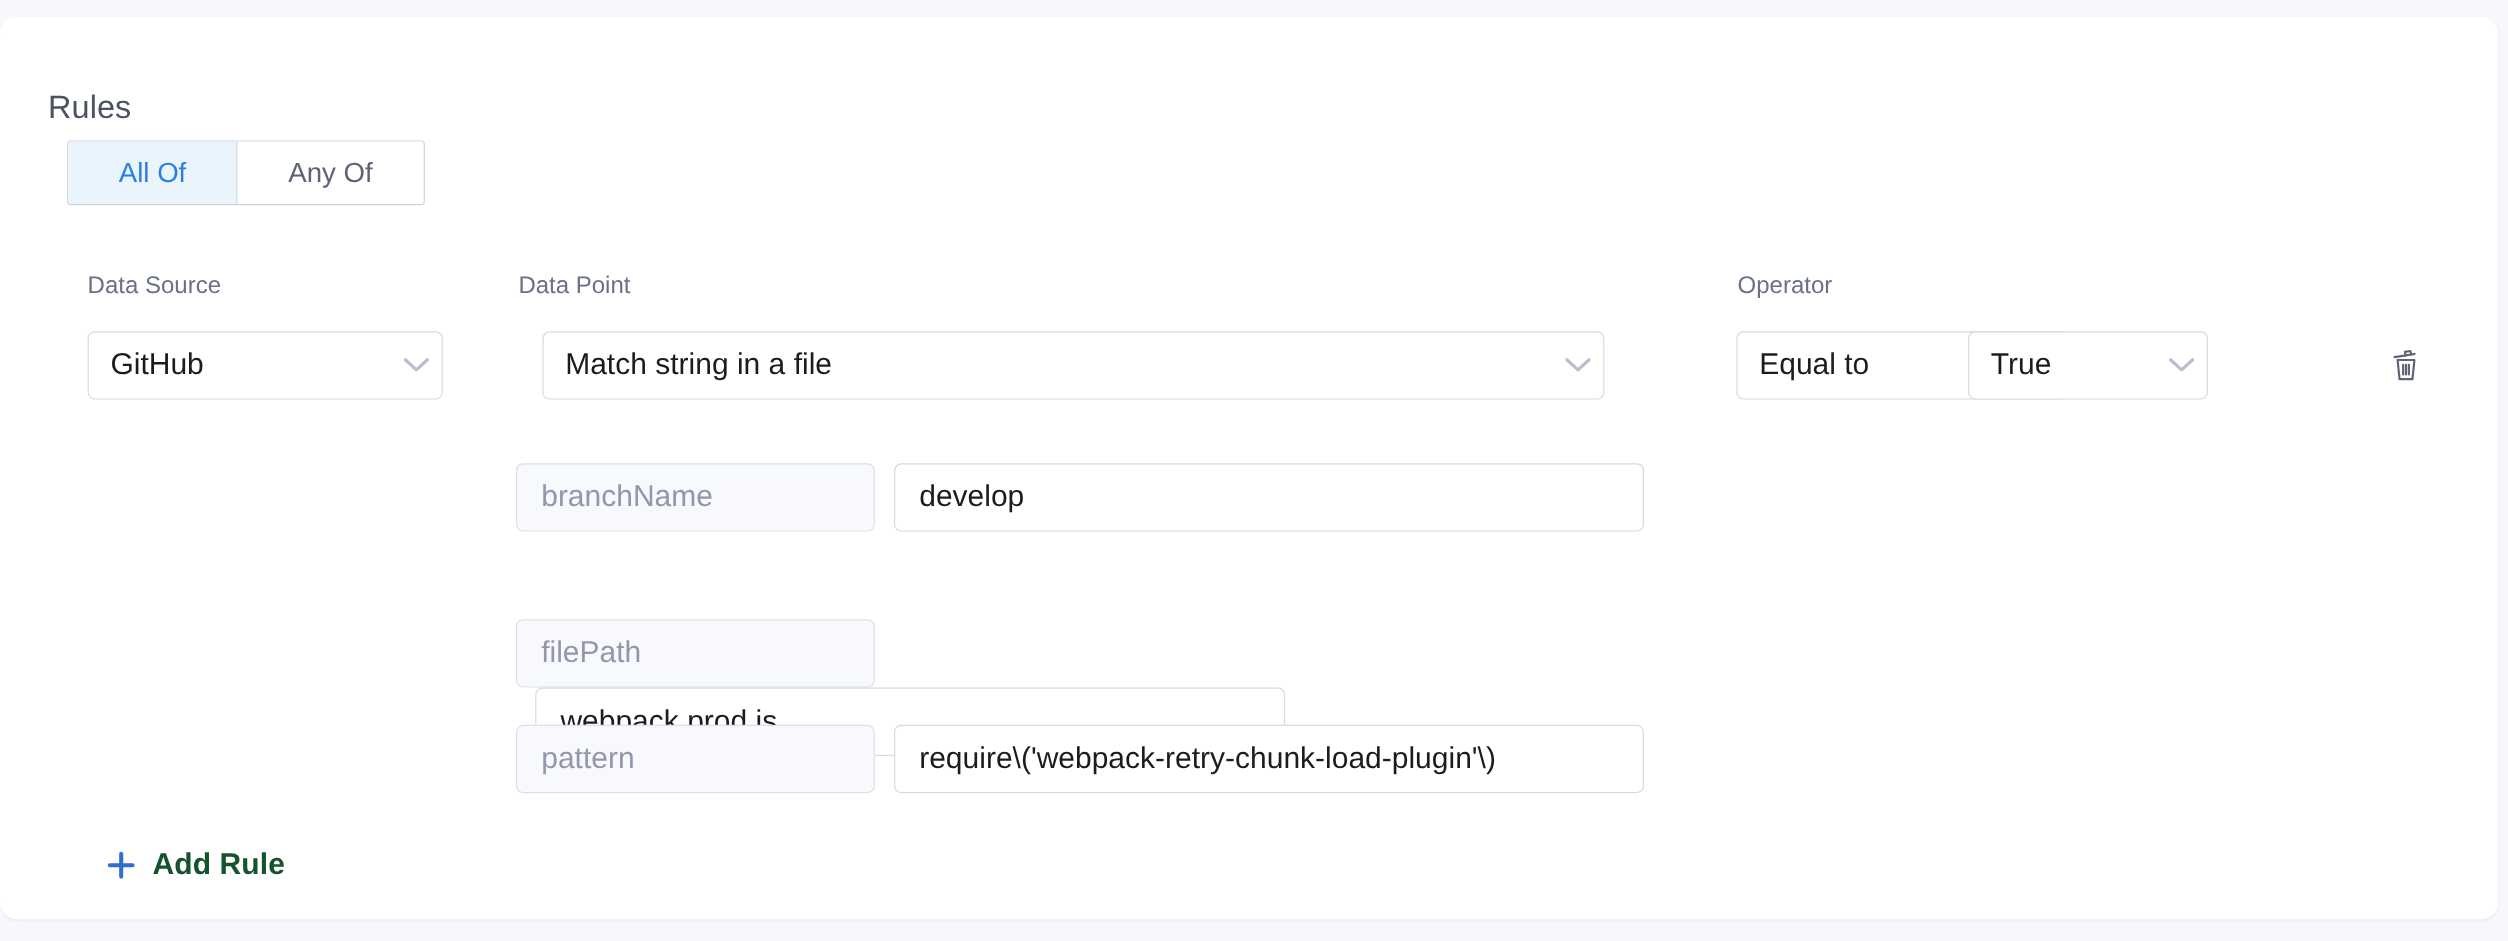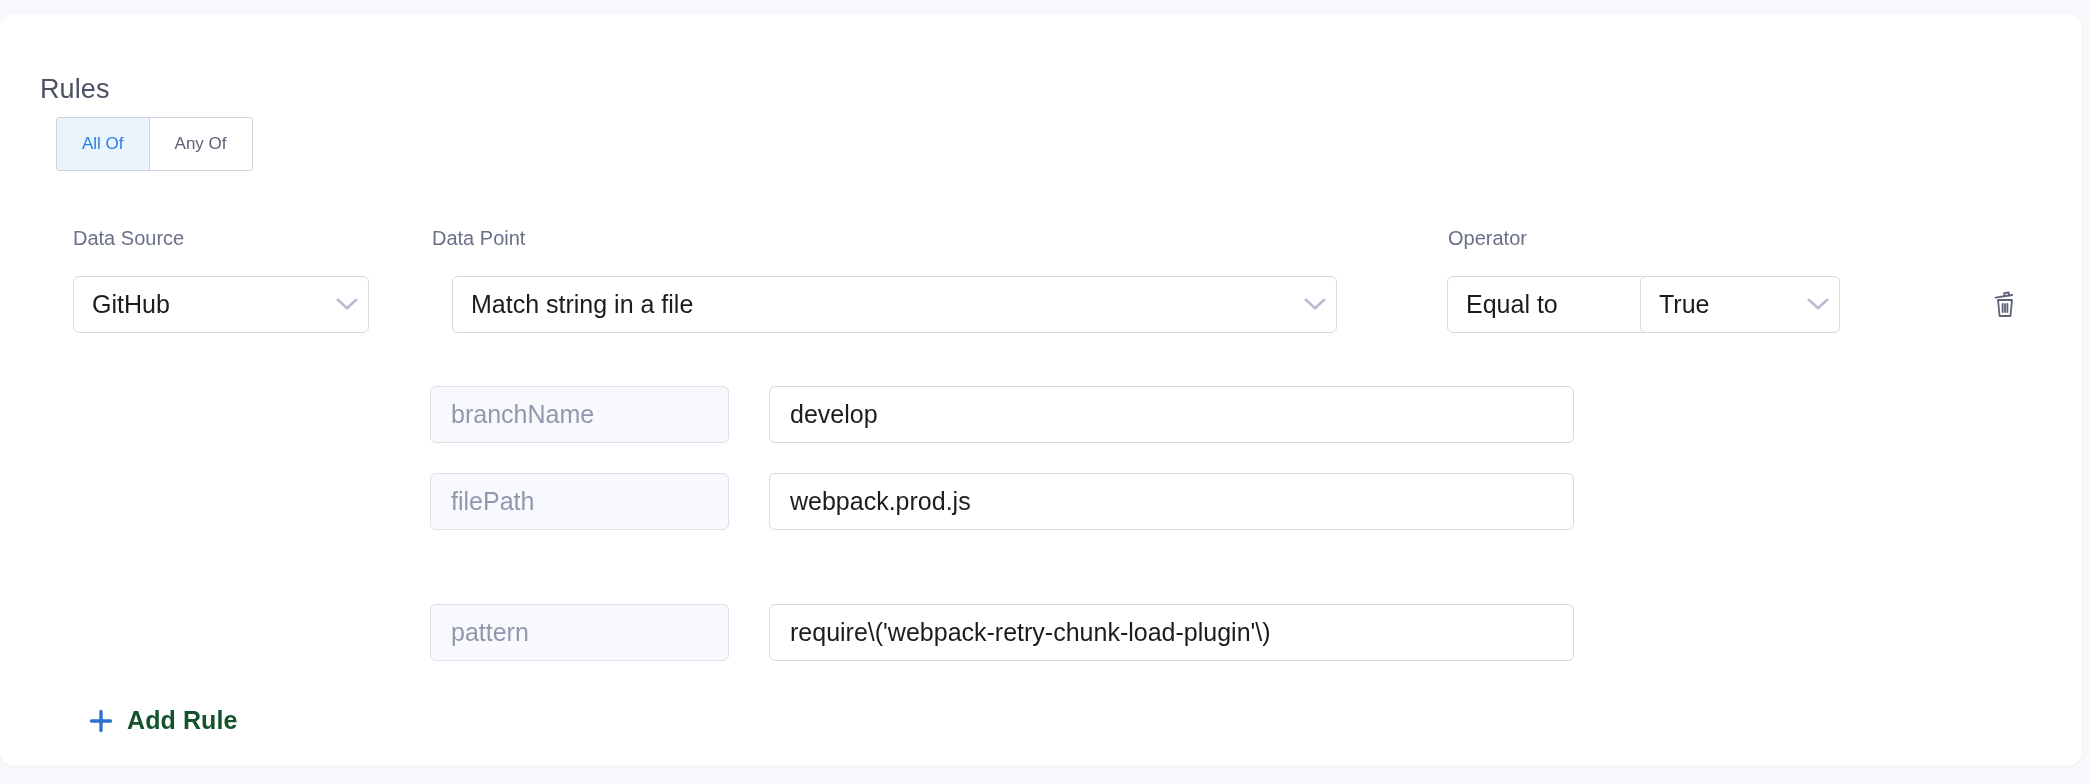--- a/index.html
+++ b/index.html
@@ -47,22 +47,22 @@
     border-radius: 3px;
     overflow: hidden;
     height: 52px;
   }
   .toggle-btn {
     display: flex;
     align-items: center;
     justify-content: center;
     height: 100%;
     box-sizing: border-box;
-    font-size: 17px;
-    padding: 0 25px;
+    font-size: 23px;
+    padding: 0 42px;
     cursor: pointer;
     background: #ffffff;
     color: #5d6275;
     border: none;
     font-family: inherit;
   }
   .toggle-btn.active {
     background: #eaf4fc;
     color: #2a7fe0;
     border-right: 1px solid #cfd3df;
@@ -122,42 +122,42 @@
     display: flex;
     align-items: center;
     justify-content: center;
     cursor: pointer;
     background: none;
     border: none;
     padding: 0;
   }
 
   
-  .param-row { position: absolute; left: 430px; display: flex; gap: 24px; }
+  .param-row { position: absolute; left: 430px; display: flex; }
   .param-row-0 { top: 372px; }
-  .param-row-1 { top: 459px; }
+  .param-row-1 { top: 502px; flex-direction: column; }
   .param-row-2 { top: 590px; }
 
   .param-key {
     box-sizing: border-box;
     width: 299px;
     height: 57px;
     background: #f8f9fc;
     border: 1px solid #dcdfea;
     border-radius: 6px;
     display: flex;
     align-items: center;
     padding-left: 20px;
     font-size: 25px;
     color: #9297ad;
   }
   .param-val {
     box-sizing: border-box;
     margin-left: 16px;
-    width: 805px;
+    width: 625px;
     height: 57px;
     background: #ffffff;
     border: 1px solid #d6d9e6;
     border-radius: 6px;
     display: flex;
     align-items: center;
     padding-left: 20px;
     font-size: 25px;
     color: #1c1c1e;
     cursor: text;

